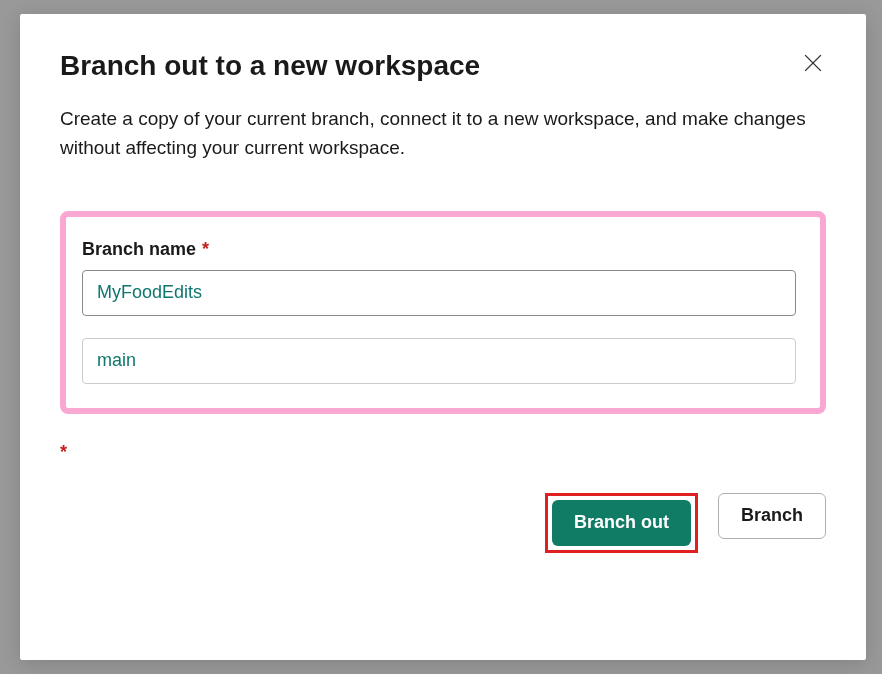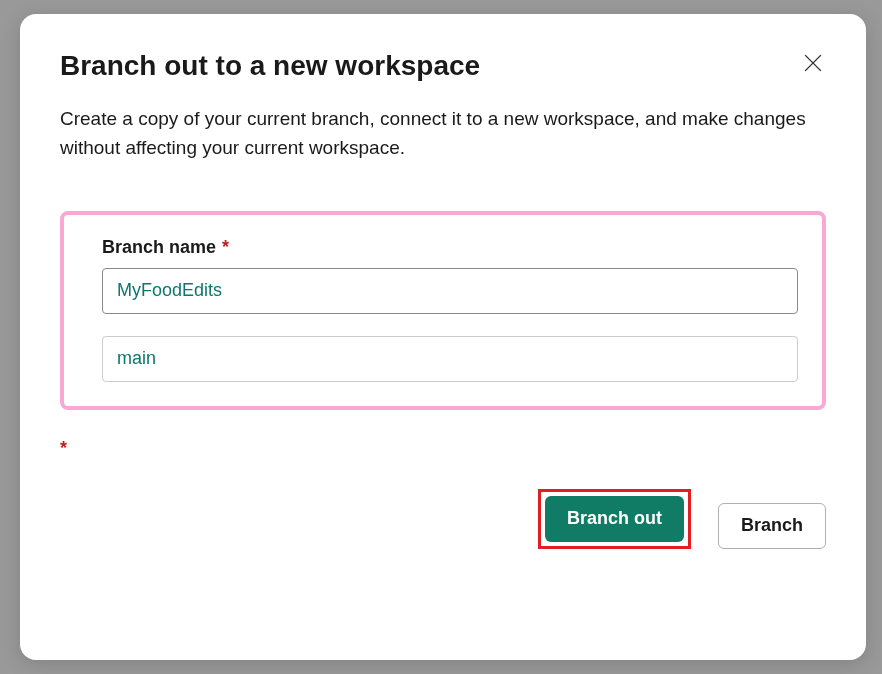--- a/index.html
+++ b/index.html
@@ -11,21 +11,21 @@
       position: relative;
       overflow: hidden;
     }
     .modal {
       position: absolute;
       top: 14px;
       left: 20px;
       right: 16px;
       bottom: 14px;
       background: #fff;
-      border-radius: 16px;
+      border-radius: 2px;
       padding: 36px 40px 28px 40px;
       box-shadow: 0 4px 20px rgba(0,0,0,0.15);
     }
     .modal-header {
       display: flex;
       justify-content: space-between;
       align-items: flex-start;
       margin-bottom: 22px;
     }
     .modal-title {
@@ -44,23 +44,23 @@
       color: #333;
     }
     .close-btn svg { width: 18px; height: 18px; }
     .modal-description {
       font-size: 19px;
       color: #1a1a1a;
       line-height: 1.55;
       margin-bottom: 48px;
     }
     .field-group {
-      border: 4px solid #f9a8d4;
+      border: 6px solid #f9a8d4;
       border-radius: 8px;
-      padding: 22px 24px 24px 38px;
+      padding: 22px 24px 24px 16px;
       margin-bottom: 28px;
     }
     .field-block { margin-bottom: 22px; }
     .field-block:last-child { margin-bottom: 0; }
     .field-label {
       font-size: 18px;
       font-weight: 600;
       color: #1a1a1a;
       margin-bottom: 10px;
       display: flex;
@@ -91,22 +91,22 @@
       font-size: 18px;
       color: #0f766e;
       font-family: inherit;
       background: #fff;
     }
     .based-input { border-color: #ccc; }
     .standalone-field { margin-bottom: 30px; }
     .button-row {
       display: flex;
       justify-content: flex-end;
-      gap: 27px;
-      align-items: flex-end;
+      gap: 20px;
+      align-items: flex-start;
     }
     .highlight-box {
       border: 3px solid #e02020;
       padding: 4px;
       display: inline-flex;
     }
     .btn {
       height: 46px;
       padding: 0 22px;
       font-size: 18px;

